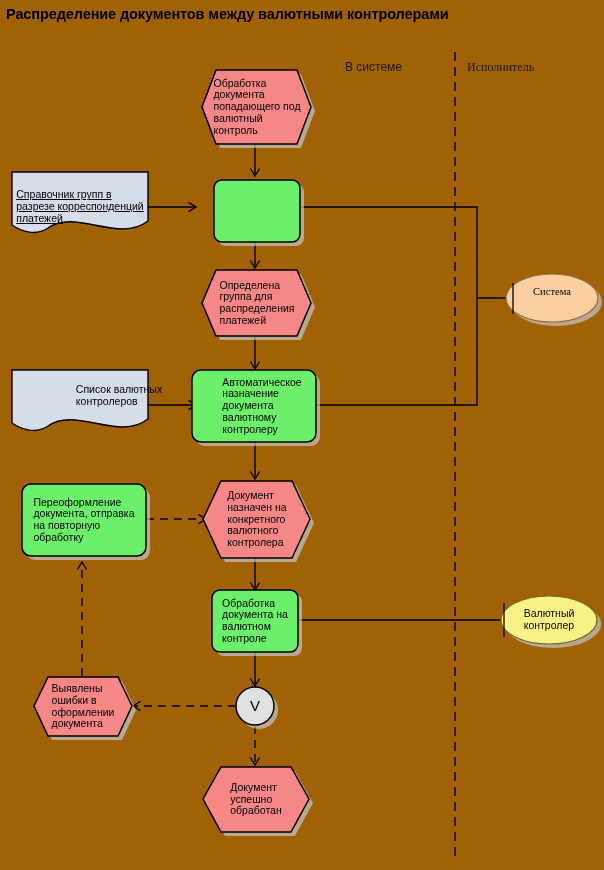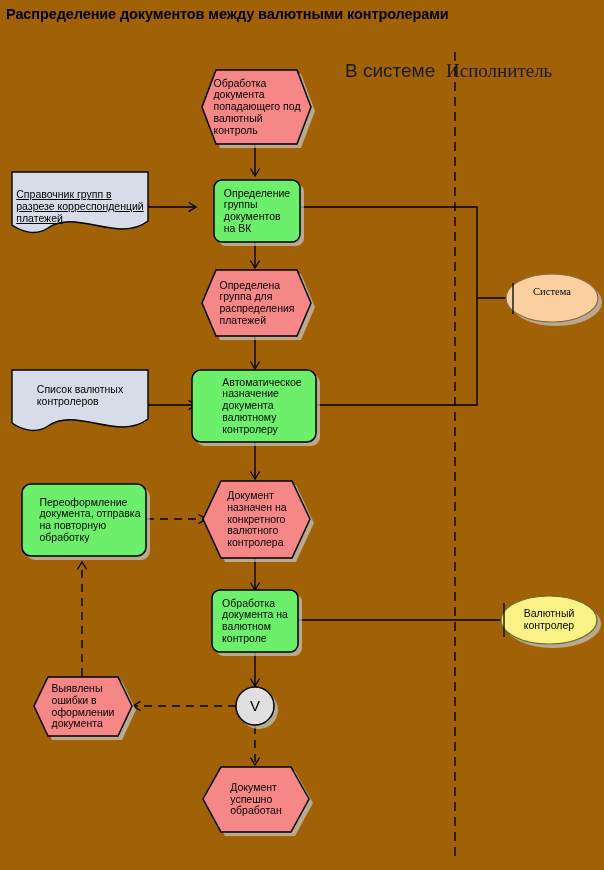--- a/index.html
+++ b/index.html
@@ -23,31 +23,31 @@
     top: 6px;
     width: 592px;
     font-size: 14.5px;
     font-weight: bold;
     color: #000000;
     letter-spacing: -0.1px;
     font-family: "Liberation Sans", sans-serif;
   }
   .swimlane-label {
     position: absolute;
-    font-size: 19px;
+    font-size: 12px;
     color: #1a1a1a;
     white-space: nowrap;
   }
   .lane-system {
     left: 345px;
     top: 60px;
     font-family: "Liberation Sans", sans-serif;
   }
   .lane-actor {
-    left: 446px;
+    left: 467px;
     top: 60px;
     font-family: "Liberation Serif", serif;
   }
   svg#canvas {
     position: absolute;
     left: 0;
     top: 0;
     width: 604px;
     height: 870px;
     overflow: visible;
@@ -169,42 +169,38 @@
   <div class="node-text t-hex" style="left:197px;top:70px;width:120px;height:74px;">Обработка
 документа
 попадающего под
 валютный
 контроль</div>
 
   <div class="node-text t-doc" style="left:12px;top:180px;width:136px;height:54px;text-decoration:underline;">Справочник групп в
 разрезе корреспонденций
 платежей</div>
 
-  <div class="node-text t-proc" style="left:209px;top:180px;width:96px;height:62px;">Определение
-группы
-документов
-на ВК</div>
 
   <div class="node-text t-hex" style="left:200px;top:270px;width:114px;height:66px;">Определена
 группа для
 распределения
 платежей</div>
 
   <div class="node-text t-ell" style="left:512px;top:280px;width:80px;height:24px;font-family:Liberation Serif, serif;">Система</div>
 
-  <div class="node-text t-doc" style="left:12px;top:374px;width:136px;height:44px;">Список валютных
+  <div class="node-text t-doc" style="left:12px;top:374px;width:136px;height:44px;padding-left:39px;">Список валютных
 контролеров</div>
 
   <div class="node-text t-proc" style="left:192px;top:370px;width:124px;height:72px;margin-left:8px;">Автоматическое
 назначение
 документа
 валютному
 контролеру</div>
 
-  <div class="node-text t-proc" style="left:22px;top:484px;width:124px;height:72px;padding-left:6px;">Переоформление
+  <div class="node-text t-proc" style="left:22px;top:484px;width:124px;height:72px;">Переоформление
 документа, отправка
 на повторную
 обработку</div>
 
   <div class="node-text t-hex" style="left:200px;top:481px;width:114px;height:77px;">Документ
 назначен на
 конкретного
 валютного
 контролера</div>
 

